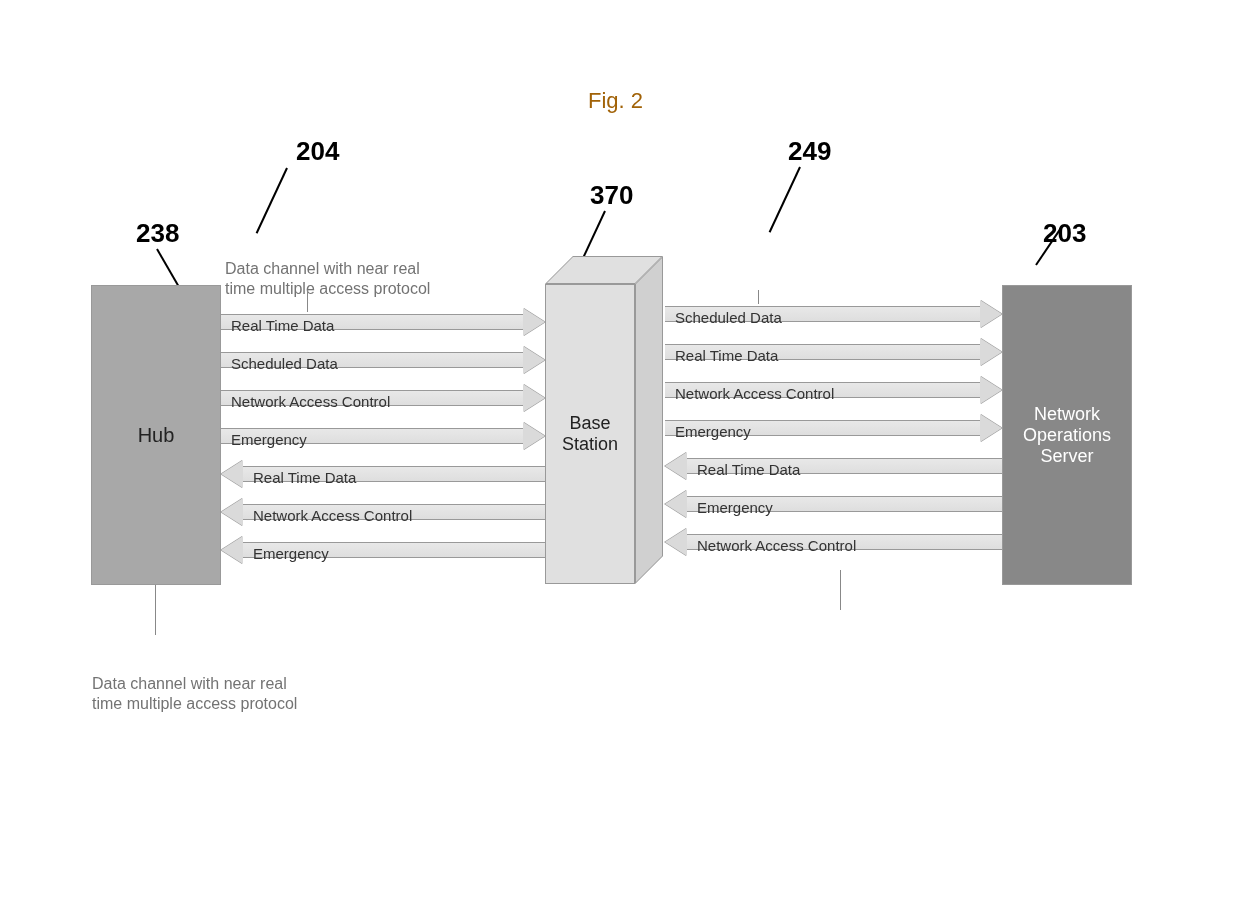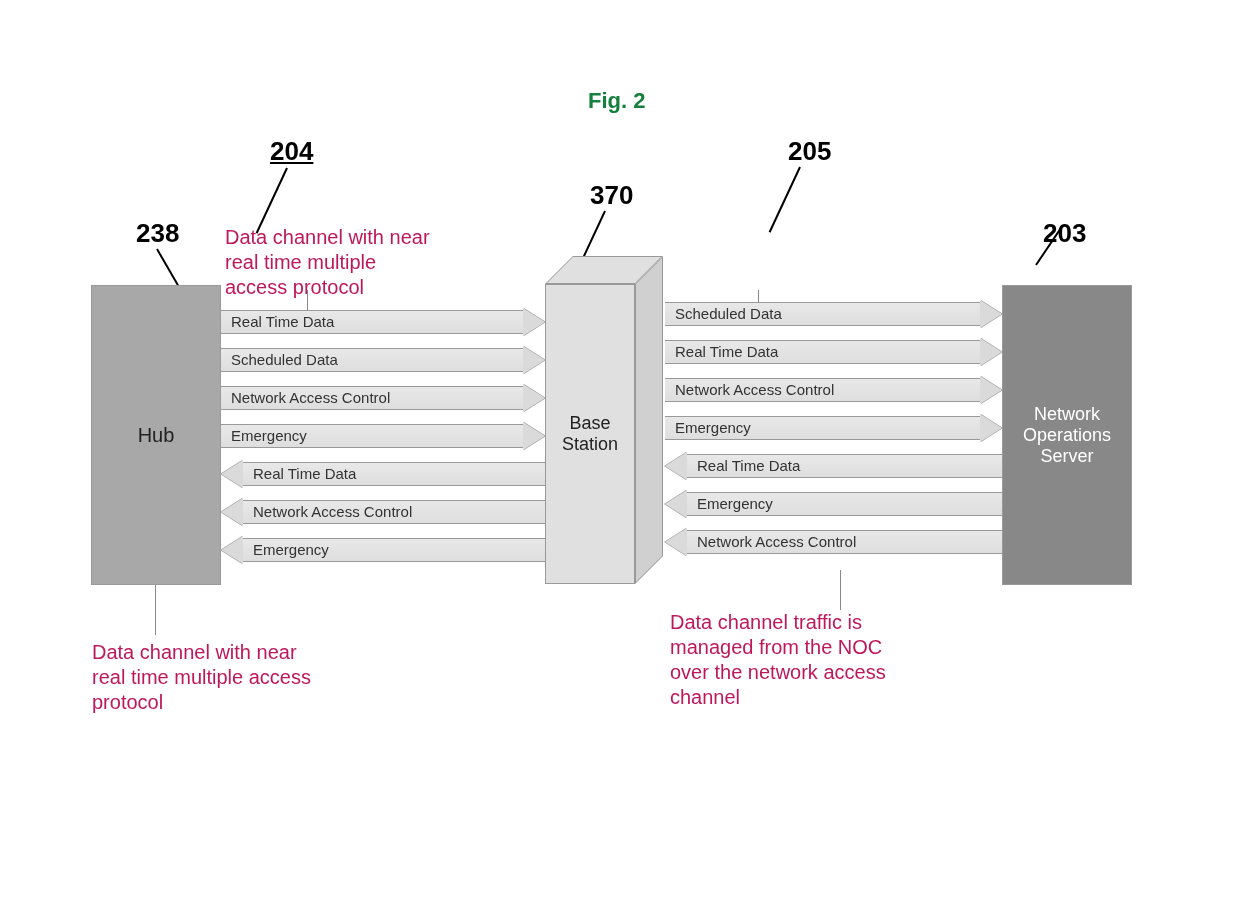--- a/index.html
+++ b/index.html
@@ -1,18 +1,18 @@
 <!DOCTYPE html>
 <html><head>
 <meta charset="utf-8">
 <style>
   * { box-sizing: border-box; margin: 0; padding: 0; }
   body { font-family: Arial, sans-serif; background: #fff; }
   .canvas { position: relative; width: 1240px; height: 901px; }
-  .fig-title { position: absolute; font-weight: bold; font-size: 22px; color: #15803d; }
+  .fig-title { position: absolute; font-weight: normal; font-size: 22px; color: #a16207; }
 
   .box {
     position: absolute;
     display: flex;
     align-items: center;
     justify-content: center;
     text-align: center;
     font-size: 18px;
     color: #222;
     border: 1px solid #999;
@@ -41,35 +41,36 @@
 
   .ref-label {
     position: absolute;
     font-weight: bold;
     font-size: 26px;
     color: #000;
   }
 
   .annot {
     position: absolute;
-    font-size: 20px;
-    color: #be185d;
+    font-size: 16px;
+    color: #737373;
     line-height: 1.25;
     max-width: 230px;
+    margin-top: 34px;
   }
 
   .arrow {
     position: absolute;
     height: 24px;
     display: flex;
     align-items: center;
   }
   .arrow .bar {
     flex: 1 1 auto;
-    height: 24px;
+    height: 16px;
     background: linear-gradient(#e8e8e8,#dedede);
     border-top: 1px solid #999;
     border-bottom: 1px solid #999;
     position: relative;
   }
   .arrow .bar .txt {
     position: absolute;
     left: 10px;
     top: 2px;
     font-size: 15px;
@@ -94,23 +95,23 @@
   }
 </style>
 </head>
 <body>
 
 <div class="canvas">
 
   <div class="fig-title" style="left:588px; top:88px;">Fig. 2</div>
 
   <div class="ref-label" style="left:136px; top:218px;">238</div>
-  <div class="ref-label" style="left:270px; top:136px;text-decoration:underline;">204</div>
+  <div class="ref-label" style="left:296px; top:136px;">204</div>
   <div class="ref-label" style="left:590px; top:180px;">370</div>
-  <div class="ref-label" style="left:788px; top:136px;">205</div>
+  <div class="ref-label" style="left:788px; top:136px;">249</div>
   <div class="ref-label" style="left:1043px; top:218px;text-align:right;">203</div>
 
   <div class="diag" style="left:157px; top:248px; width:46px; transform:rotate(60deg);"></div>
   <div class="diag" style="left:287px; top:167px; width:72px; transform:rotate(115deg);"></div>
   <div class="diag" style="left:605px; top:210px; width:72px; transform:rotate(115deg);"></div>
   <div class="diag" style="left:800px; top:166px; width:72px; transform:rotate(115deg);"></div>
   <div class="diag" style="left:1036px; top:264px; width:46px; transform:rotate(-56deg);"></div>
 
   <div class="box hub-box" style="left:91px; top:285px; width:130px; height:300px; font-size:20px;">
     <span>Hub</span>
@@ -131,21 +132,20 @@
 
   <div class="annot" style="left:225px; top:225px; width:210px;">Data channel with near real time multiple access protocol</div>
   <div class="vtick" style="left:307px; top:290px; height:22px;"></div>
 
   <div class="vtick" style="left:758px; top:290px; height:14px;"></div>
 
   <div class="vtick" style="left:155px; top:585px; height:50px;"></div>
   <div class="annot" style="left:92px; top:640px; width:220px;">Data channel with near real time multiple access protocol</div>
 
   <div class="vtick" style="left:840px; top:570px; height:40px;"></div>
-  <div class="annot" style="left:670px; top:610px; width:230px;">Data channel traffic is managed from the NOC over the network access channel</div>
 
   <div class="arrow" style="left:221px; top:310px; width:324px;">
     <div class="bar">
         <span class="txt">Real Time Data</span>
       </div>
     <div class="head-right"></div>
   </div>
   <div class="arrow" style="left:221px; top:348px; width:324px;">
     <div class="bar">
         <span class="txt">Scheduled Data</span>

